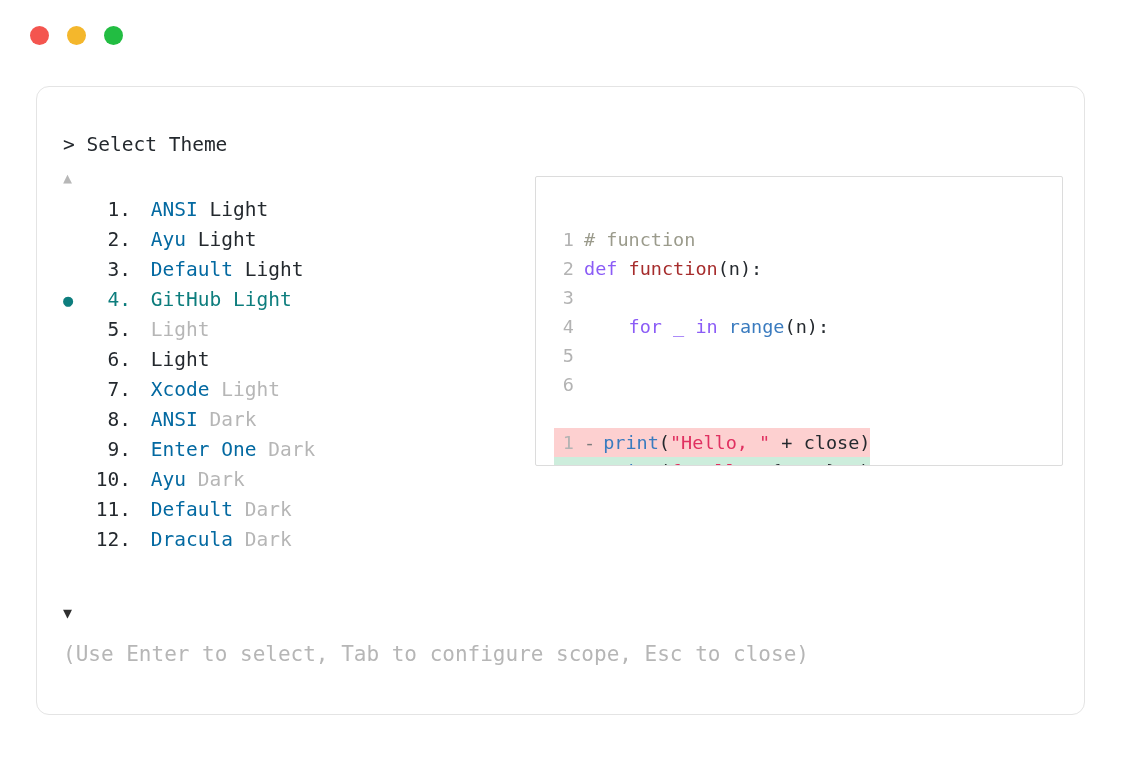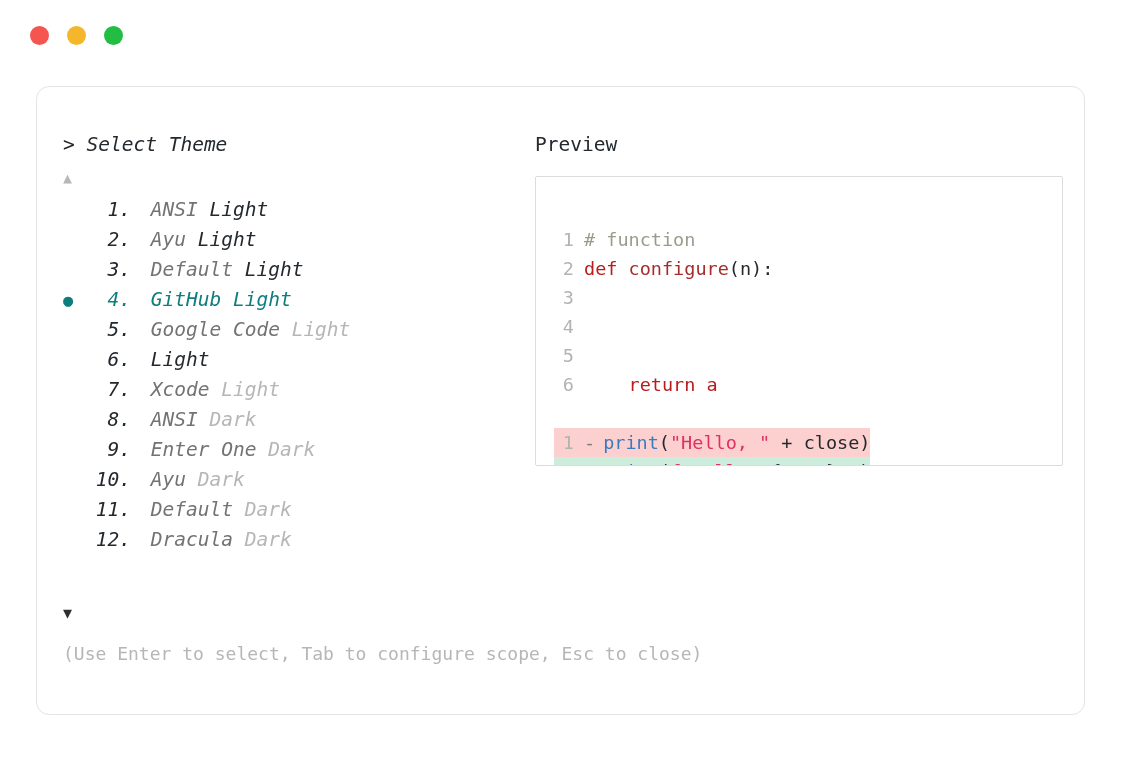--- a/index.html
+++ b/index.html
@@ -50,21 +50,20 @@
   
   .cols {
     position: absolute;
     inset: 0;
   }
   .col-left {
     position: absolute;
     left: 26px;
     top: 44px;
     width: 470px;
-    font-style: italic;
   }
   .col-right {
     position: absolute;
     left: 498px;
     top: 44px;
     width: 528px;
   }
 
   .section-title {
     font-size: 19.5px;
@@ -110,34 +109,34 @@
     width: 38px;
     flex: 0 0 38px;
     text-align: right;
     color: #24292e;
   }
   .dotsep {
     flex: 0 0 auto;
     color: #24292e;
     padding-right: 8px;
   }
-  .tname { color: #737373; }
+  .tname { color: #0369a1; }
   .tvariant { color: #24292e; }
   .tvariant.muted { color: #b6b6b6; }
   .theme-row.selected .idx,
   .theme-row.selected .dotsep,
   .theme-row.selected .tname,
   .theme-row.selected .tvariant { color: #0d7d7d; }
 
   
   .hint {
     position: absolute;
     left: 26px;
     top: 553px;
-    font-size: 18px;
+    font-size: 21px;
     line-height: 28px;
     color: #b6b6b6;
     white-space: pre;
   }
 
   
   .preview-box {
     position: absolute;
     left: 498px;
     top: 89px;
@@ -167,21 +166,21 @@
     width: 20px;
     flex: 0 0 20px;
     text-align: right;
     color: #b3b3b3;
     padding-right: 10px;
   }
   .src { color: #24292e; white-space: pre; }
 
   
   .tok-comment { color: #9b9b8c; text-align: right; }
-  .tok-kw      { color: #b91c1c; margin-top: 48px; }
+  .tok-kw      { color: #8b5cf6; margin-top: 48px; }
   .tok-fn      { color: #a62c2c; }
   .tok-num     { color: #0d7d7d; }
   .tok-builtin { color: #3a7bbf; }
   .tok-str     { color: #e03060; }
   .tok-punc    { color: #24292e; }
 
   .spacer-line { height: 29px; }
 
   
   .diff-line { display: flex; align-items: baseline; white-space: pre; height: 29px; }
@@ -212,43 +211,40 @@
     <div class="col-left">
       <div class="section-title">&gt; Select Theme</div>
 
       <div class="scroll-arrow arrow-up">▲</div>
 
       <ul class="theme-list" id="theme-list">
           <li class="theme-row"><span class="bullet-cell">●</span><span class="idx">1.</span><span class="dotsep"> </span><span class="tname">ANSI </span><span class="tvariant">Light</span></li>
           <li class="theme-row"><span class="bullet-cell">●</span><span class="idx">2.</span><span class="dotsep"> </span><span class="tname">Ayu </span><span class="tvariant">Light</span></li>
           <li class="theme-row"><span class="bullet-cell">●</span><span class="idx">3.</span><span class="dotsep"> </span><span class="tname">Default </span><span class="tvariant">Light</span></li>
           <li class="theme-row selected"><span class="bullet-cell">●</span><span class="idx">4.</span><span class="dotsep"> </span><span class="tname">GitHub </span><span class="tvariant">Light</span></li>
-          <li class="theme-row"><span class="bullet-cell">●</span><span class="idx">5.</span><span class="dotsep"> </span><span class="tname">Google Code </span><span class="tvariant muted">Light</span></li>
+          <li class="theme-row"><span class="bullet-cell">●</span><span class="idx">5.</span><span class="dotsep"> </span><span class="tvariant muted">Light</span></li>
           <li class="theme-row"><span class="bullet-cell">●</span><span class="idx">6.</span><span class="dotsep"> </span><span class="tvariant">Light</span></li>
           <li class="theme-row"><span class="bullet-cell">●</span><span class="idx">7.</span><span class="dotsep"> </span><span class="tname">Xcode </span><span class="tvariant muted">Light</span></li>
           <li class="theme-row"><span class="bullet-cell">●</span><span class="idx">8.</span><span class="dotsep"> </span><span class="tname">ANSI </span><span class="tvariant muted">Dark</span></li>
           <li class="theme-row"><span class="bullet-cell">●</span><span class="idx">9.</span><span class="dotsep"> </span><span class="tname">Enter One </span><span class="tvariant muted">Dark</span></li>
           <li class="theme-row"><span class="bullet-cell">●</span><span class="idx">10.</span><span class="dotsep"> </span><span class="tname">Ayu </span><span class="tvariant muted">Dark</span></li>
           <li class="theme-row"><span class="bullet-cell">●</span><span class="idx">11.</span><span class="dotsep"> </span><span class="tname">Default </span><span class="tvariant muted">Dark</span></li>
           <li class="theme-row"><span class="bullet-cell">●</span><span class="idx">12.</span><span class="dotsep"> </span><span class="tname">Dracula </span><span class="tvariant muted">Dark</span></li>
         </ul>
     </div>
 
-    <div class="col-right">
-      <div class="section-title">Preview</div>
-    </div>
 
     <div class="preview-box">
       <div class="code" id="code-area">
           <div class="code-line"><span class="gutter">1</span><span class="src"><span class="tok-comment"># function</span></span></div>
-          <div class="code-line"><span class="gutter">2</span><span class="src"><span class="tok-kw">def </span><span class="tok-fn">configure</span><span class="tok-punc">(n):</span></span></div>
+          <div class="code-line"><span class="gutter">2</span><span class="src"><span class="tok-kw">def </span><span class="tok-fn">function</span><span class="tok-punc">(n):</span></span></div>
           <div class="code-line"><span class="gutter">3</span></div>
-          <div class="code-line"><span class="gutter">4</span></div>
+          <div class="code-line"><span class="gutter">4</span><span class="src"><span class="tok-kw">    for _ in </span><span class="tok-builtin">range</span><span class="tok-punc">(n):</span></span></div>
           <div class="code-line"><span class="gutter">5</span></div>
-          <div class="code-line"><span class="gutter">6</span><span class="src"><span class="tok-kw">    return a</span></span></div>
+          <div class="code-line"><span class="gutter">6</span></div>
           <div class="spacer-line"></div>
           <div class="diff-line diff-del"><span class="diff-inner"><span class="diff-gutter">1</span><span class="diff-sign">-</span><span class="tok-builtin">print</span><span class="tok-punc">(</span><span class="tok-str">"Hello, "</span><span class="tok-punc"> + close)</span></span></div>
           <div class="diff-line diff-add"><span class="diff-inner"><span class="diff-gutter">1</span><span class="diff-sign">+</span><span class="tok-builtin">print</span><span class="tok-punc">(</span><span class="tok-str">f"Hello, </span><span class="tok-punc">{name}</span><span class="tok-str">!"</span><span class="tok-punc">)</span></span></div>
         </div>
     </div>
 
     <div class="scroll-arrow arrow-down" style="position:absolute;left:26px;top:507px;">▼</div>
 
     <div class="hint">(Use Enter to select, Tab to configure scope, Esc to close)</div>
 

